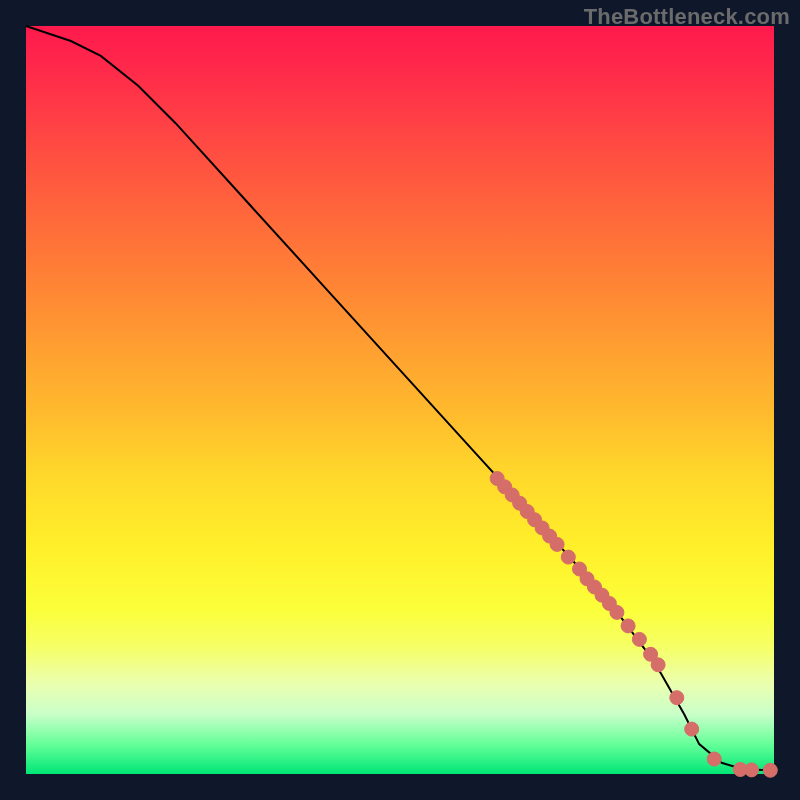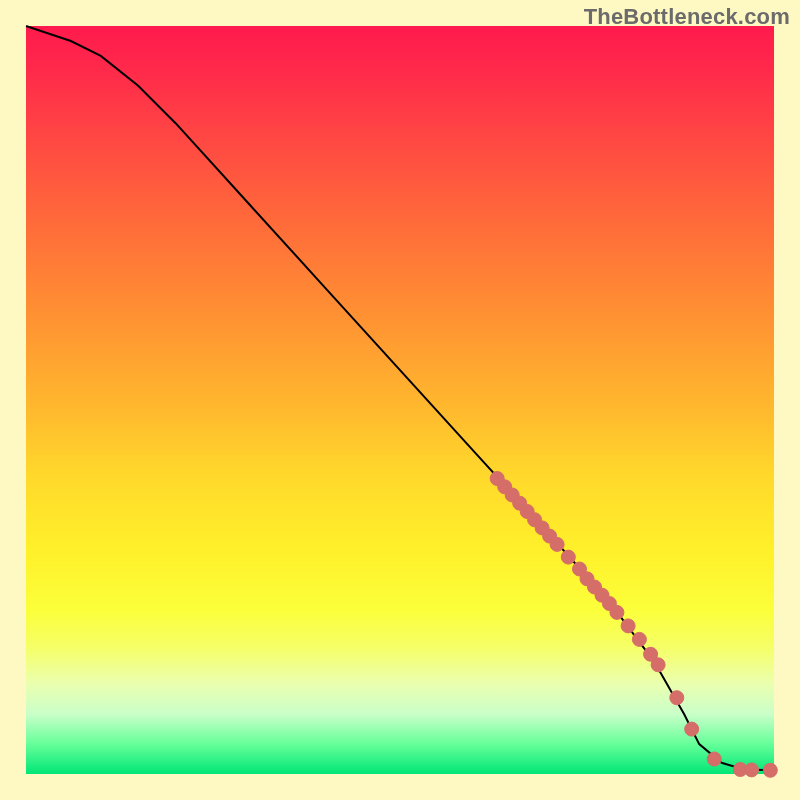--- a/index.html
+++ b/index.html
@@ -10,21 +10,21 @@
     background: #000;
     overflow: hidden;
     font-family: Arial, Helvetica, sans-serif;
   }
   .frame {
     position: absolute;
     left: 0;
     top: 0;
     width: 800px;
     height: 800px;
-    background: #fef9c3;
+    background: #0f172a;
   }
   .plot {
     position: absolute;
     left: 26px;
     top: 26px;
     width: 748px;
     height: 748px;
     
     background: linear-gradient(to bottom,
       #ff1a4d 0%,

